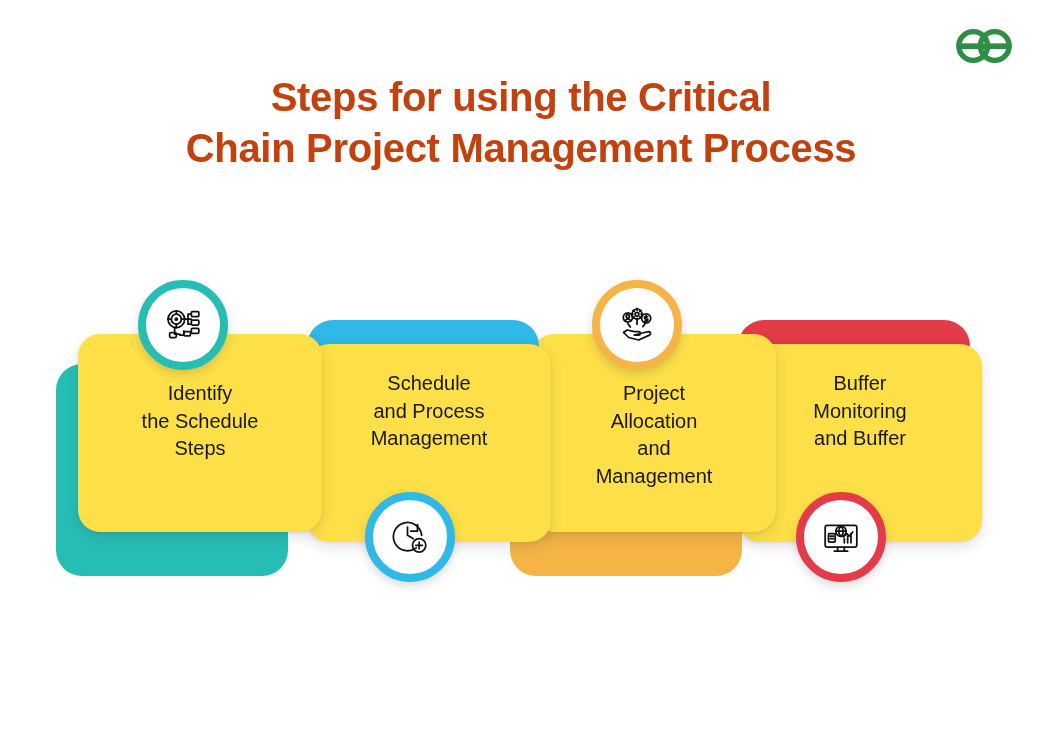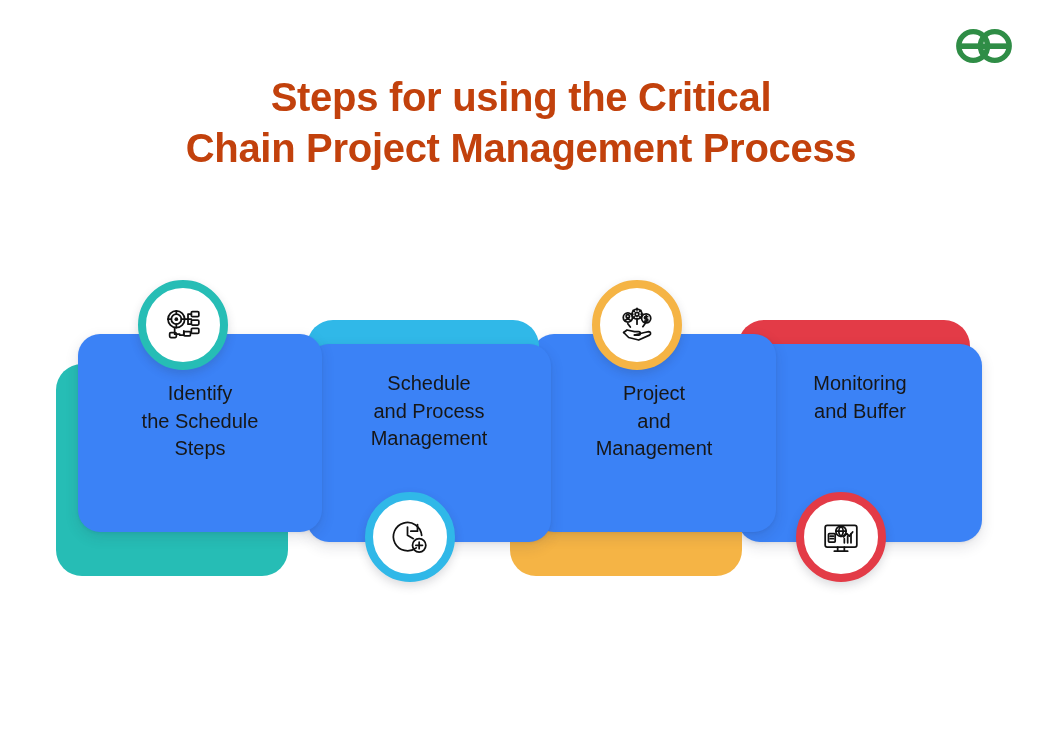--- a/index.html
+++ b/index.html
@@ -24,21 +24,21 @@
   .step.s2{left:284px;margin-left:23px;}
   .step.s3{left:510px;}
   .step.s4{left:738px;}
 
   
   .plate{position:absolute;left:0;width:232px;height:212px;border-radius:26px;z-index:1;}
   .step.down .plate{top:96px;}
   .step.up   .plate{top:52px;}
 
   
-  .card{position:absolute;width:244px;height:198px;background:#3b82f6;
+  .card{position:absolute;width:244px;height:198px;background:#fde047;
         border-radius:22px;z-index:2;
         box-shadow:0 5px 14px rgba(40,40,60,.13), 0 1px 3px rgba(40,40,60,.08);}
   .step.down .card{left:22px;top:66px;}
   .step.up   .card{left:0px;top:76px;}
 
   .card-text{position:absolute;left:10px;right:10px;
              text-align:center;font-size:20px;line-height:1.38;
              color:#171717;font-weight:400;
              font-family:"Liberation Sans","DejaVu Sans",sans-serif;}
   .step.down .card-text{top:46px;}
@@ -143,20 +143,21 @@
           </svg>
         </span>
       </div>
     </div>
 
     <div class="step s3 down t3">
       <div class="plate" style="background: rgb(245, 180, 69);"></div>
       <div class="card">
         <div class="card-text">
           <span class="ln">Project</span>
+          <span class="ln">Allocation</span>
           <span class="ln">and</span>
           <span class="ln">Management</span>
         </div>
       </div>
       <div class="badge" style="border-color: rgb(245, 180, 69);">
         <span>
           <svg width="40" height="40" viewBox="0 0 48 48" fill="none" stroke="#111" stroke-width="2.1" stroke-linecap="round" stroke-linejoin="round" aria-hidden="true">
             <circle cx="13" cy="15" r="5.5"></circle>
             <path d="M11 13.5a2 2 0 1 1 4 0 2 2 0 0 1-4 0M9.5 19c.8-1.4 2-2.2 3.5-2.2s2.7.8 3.5 2.2"></path>
             <circle cx="24" cy="11" r="6"></circle>
@@ -169,20 +170,21 @@
             <path d="M21 36l12-3 5-1a2.2 2.2 0 0 1 1 4.2L26 42 14 39 8 33"></path>
           </svg>
         </span>
       </div>
     </div>
 
     <div class="step s4 up t4">
       <div class="plate" style="background: rgb(227, 59, 71);"></div>
       <div class="card">
         <div class="card-text">
+          <span class="ln">Buffer</span>
           <span class="ln">Monitoring</span>
           <span class="ln">and Buffer</span>
         </div>
       </div>
       <div class="badge" style="border-color: rgb(227, 59, 71);">
         <span>
           <svg width="40" height="40" viewBox="0 0 48 48" fill="none" stroke="#111" stroke-width="2.1" stroke-linecap="round" stroke-linejoin="round" aria-hidden="true">
             <rect x="5" y="10" width="38" height="26" rx="2.5"></rect>
             <path d="M20 36v4M28 36v4M16 41h16"></path>
             <circle cx="24" cy="17" r="6.2"></circle>

